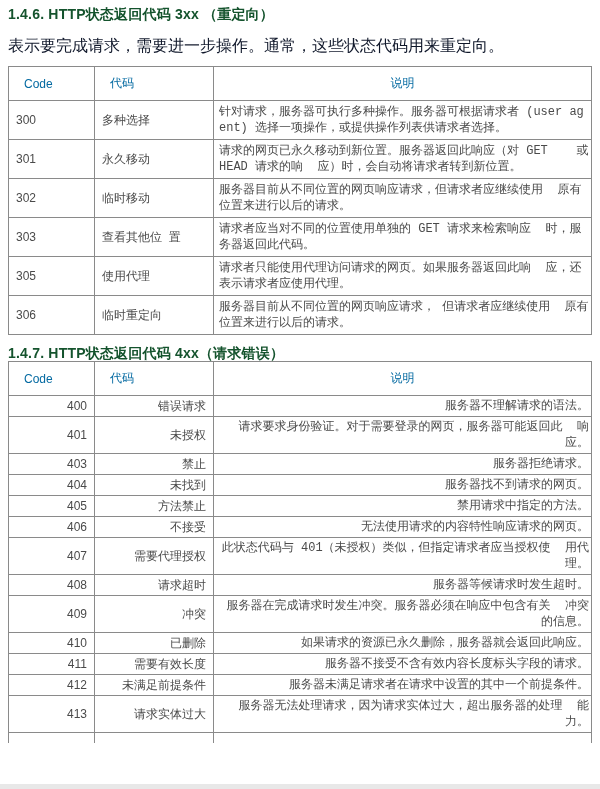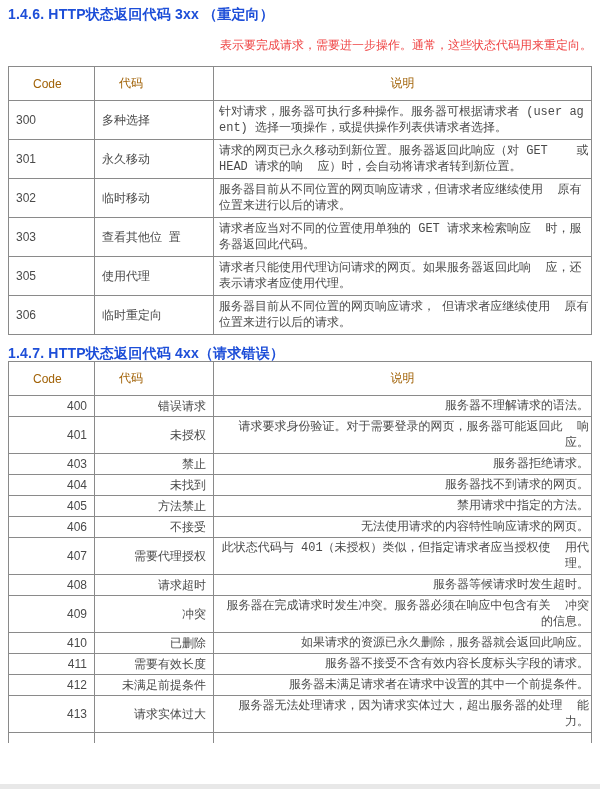--- a/index.html
+++ b/index.html
@@ -10,50 +10,49 @@
     position: relative;
     background: #ffffff;
     font-family: "Liberation Sans", "DejaVu Sans", sans-serif;
   }
   .page { padding: 6px 8px 0 8px; }
 
   .heading {
     font-size: 14px;
     line-height: 16px;
     font-weight: bold;
-    color: #1d4ed8;
+    color: #14532d;
     margin: 0;
     letter-spacing: 0.2px;
   }
   .sec-2 .heading { margin-top: 10px; }
 
   .intro {
-    font-size: 12px;
+    font-size: 16px;
     line-height: 15px;
-    color: #ef4444;
+    color: #0f172a;
     margin: 16px 0 13px 0;
-    text-align: right;
   }
 
   table.status-table {
     border-collapse: collapse;
     table-layout: fixed;
     width: 583px;
     font-size: 12px;
     color: #4a4a4a;
   }
   .status-table th, .status-table td {
     border: 1px solid #8a8a8a;
     vertical-align: middle;
   }
   .status-table th {
     font-weight: normal;
     font-size: 12px;
-    color: #a16207;
-    padding: 8px 24px;
+    color: #0369a1;
+    padding: 8px 15px;
     text-align: left;
   }
   .status-table th.th-center { text-align: center; }
 
   .status-table td {
     line-height: 16px;
     word-break: break-all;
     white-space: pre-wrap;
   }
   .t1 td { padding: 3px 7px; }

